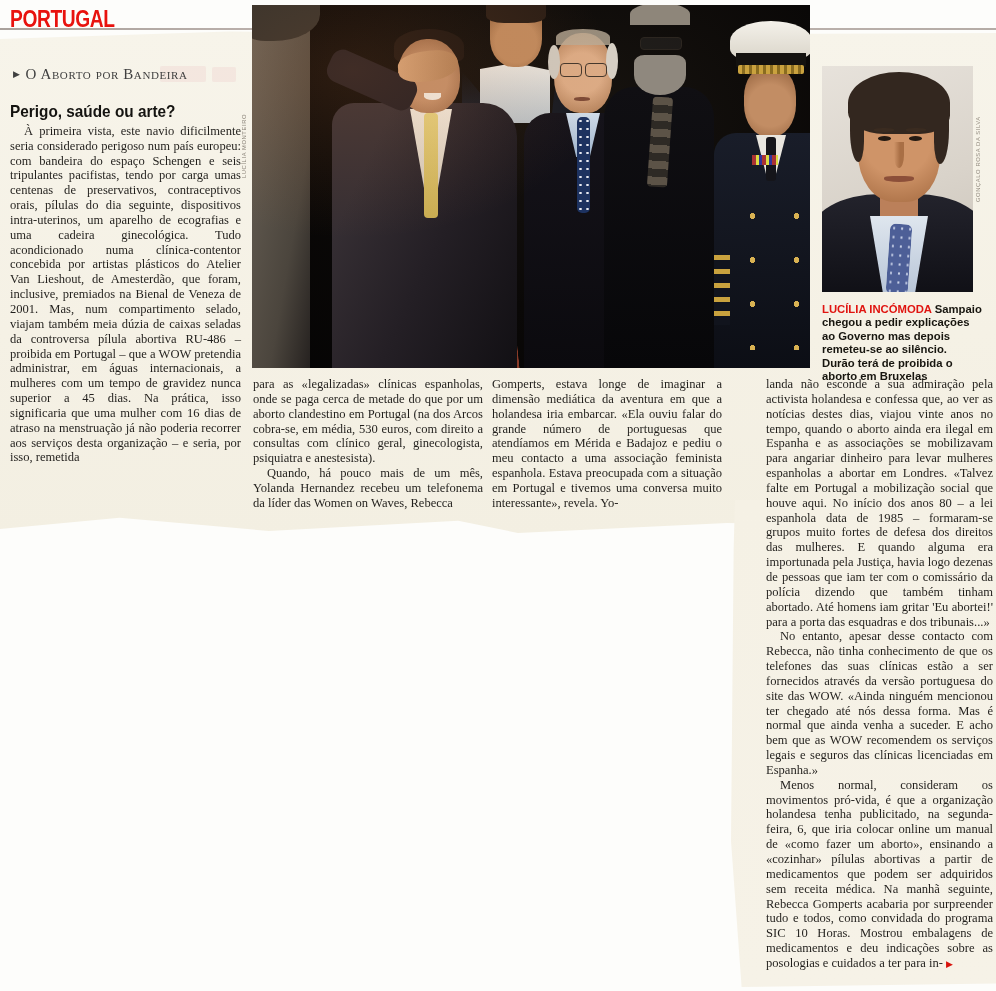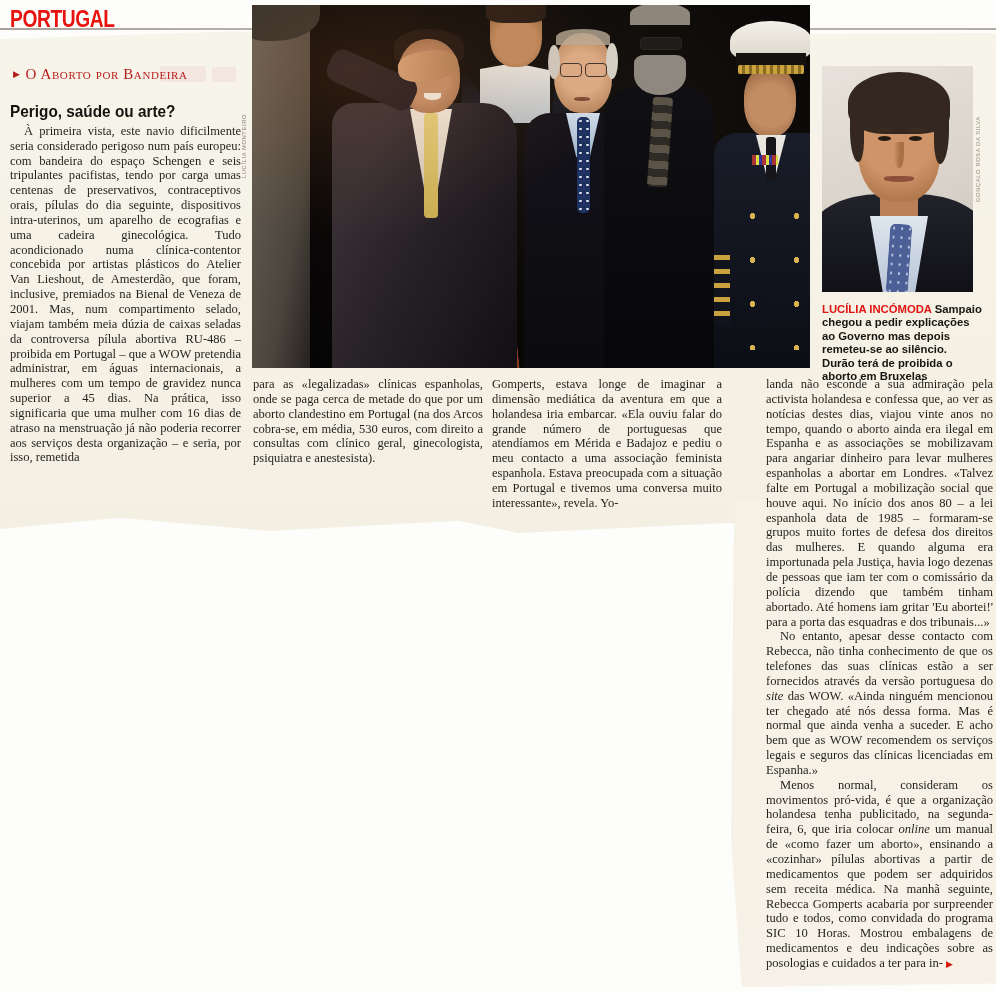--- a/index.html
+++ b/index.html
@@ -27,21 +27,21 @@
   }
   .section-label{
     position:absolute;left:10px;top:5px;z-index:3;
     font-family:"Liberation Sans",sans-serif;font-weight:bold;
     font-size:24px;color:#e8120e;letter-spacing:-.5px;
     transform:scaleX(.8);transform-origin:left top;white-space:nowrap;
   }
   .kicker{
     position:absolute;left:13px;top:66px;z-index:3;
     font-family:"Liberation Serif",serif;font-variant:small-caps;
-    font-size:15px;color:#b91c1c;letter-spacing:.6px;white-space:nowrap;
+    font-size:15px;color:#404040;letter-spacing:.6px;white-space:nowrap;
   }
   .kicker .arr{font-size:9px;vertical-align:2px;margin-right:5px;}
   .smudge{position:absolute;z-index:2;background:#f0d8d2;opacity:.45;border-radius:2px;}
   .smudge.a{left:160px;top:66px;width:46px;height:16px;}
   .smudge.b{left:212px;top:67px;width:24px;height:15px;}
   
   .col{
     position:absolute;z-index:3;color:#211f1c;
     font-size:12.55px;line-height:14.85px;text-align:justify;
   }
@@ -49,21 +49,21 @@
   .col p.ind{text-indent:14px;}
   .col1{left:10px;top:95px;width:231px;}
   .col2{left:253px;top:377px;width:230px;}
   .col3{left:492px;top:377px;width:230px;}
   .col4{left:744px;top:377px;width:227px;margin-left:22px;}
   .subhead{
     font-family:"Liberation Sans",sans-serif;font-weight:bold;
     font-size:16.5px;color:#141310;margin:9px 0 5px 0;
     transform:scaleX(.93);transform-origin:left;white-space:nowrap;
   }
-  .ital{font-style:italic;}
+  .ital{}
   .cont-arrow{color:#d8130d;font-size:9px;margin-left:3px;}
   
   .vcredit{
     position:absolute;z-index:3;color:#8a8378;
     font-family:"Liberation Sans",sans-serif;font-size:5.8px;letter-spacing:.6px;
     writing-mode:vertical-rl;transform:rotate(180deg);white-space:nowrap;
   }
   .vcredit.left{left:241px;top:58px;height:120px;}
   .vcredit.right{left:975px;top:72px;height:130px;color:#938c80;}
   
@@ -235,20 +235,21 @@
   <div class="port-eyeR"></div>
   <div class="port-nose"></div>
   <div class="port-mouth"></div>
 </div>
 <div class="vcredit right">GONÇALO ROSA DA SILVA</div>
 
 <div class="caption"><span class="cap-label">LUCÍLIA INCÓMODA</span><span> Sampaio chegou a pedir explicações ao Governo mas depois remeteu-se ao silêncio. Durão terá de proibida o aborto em Bruxelas</span></div>
 
 <div class="col col2">
   <p>para as «legalizadas» clínicas espanholas, onde se paga cerca de metade do que por um aborto clandestino em Portugal (na dos Arcos cobra-se, em média, 530 euros, com direito a consultas com clínico geral, ginecologista, psiquiatra e anestesista).</p>
+  <p class="ind">Quando, há pouco mais de um mês, Yolanda Hernandez recebeu um telefonema da líder das Women on Waves, Rebecca</p>
 </div>
 
 <div class="col col3">
   <p>Gomperts, estava longe de imaginar a dimensão mediática da aventura em que a holandesa iria embarcar. «Ela ouviu falar do grande número de portuguesas que atendíamos em Mérida e Badajoz e pediu o meu contacto a uma associação feminista espanhola. Estava preocupada com a situação em Portugal e tivemos uma conversa muito interessante», revela. Yo-</p>
 </div>
 
 <div class="col col4">
   <p>landa não esconde a sua admiração pela activista holandesa e confessa que, ao ver as notícias destes dias, viajou vinte anos no tempo, quando o aborto ainda era ilegal em Espanha e as associações se mobilizavam para angariar dinheiro para levar mulheres espanholas a abortar em Londres. «Talvez falte em Portugal a mobilização social que houve aqui. No início dos anos 80 – a lei espanhola data de 1985 – formaram-se grupos muito fortes de defesa dos direitos das mulheres. E quando alguma era importunada pela Justiça, havia logo dezenas de pessoas que iam ter com o comissário da polícia dizendo que também tinham abortado. Até homens iam gritar 'Eu abortei!' para a porta das esquadras e dos tribunais...»</p>
   <p class="ind"><span>No entanto, apesar desse contacto com Rebecca, não tinha conhecimento de que os telefones das suas clínicas estão a ser fornecidos através da versão portuguesa do </span><span class="ital">site</span><span> das WOW. «Ainda ninguém mencionou ter chegado até nós dessa forma. Mas é normal que ainda venha a suceder. E acho bem que as WOW recomendem os serviços legais e seguros das clínicas licenciadas em Espanha.»</span></p>
   <p class="ind"><span>Menos normal, consideram os movimentos pró-vida, é que a organização holandesa tenha publicitado, na segunda-feira, 6, que iria colocar </span><span class="ital">online</span><span> um manual de «como fazer um aborto», ensinando a «cozinhar» pílulas abortivas a partir de medicamentos que podem ser adquiridos sem receita médica. Na manhã seguinte, Rebecca Gomperts acabaria por surpreender tudo e todos, como convidada do programa SIC 10 Horas. Mostrou embalagens de medicamentos e deu indicações sobre as posologias e cuidados a ter para in-</span><span class="cont-arrow">▶</span></p>

